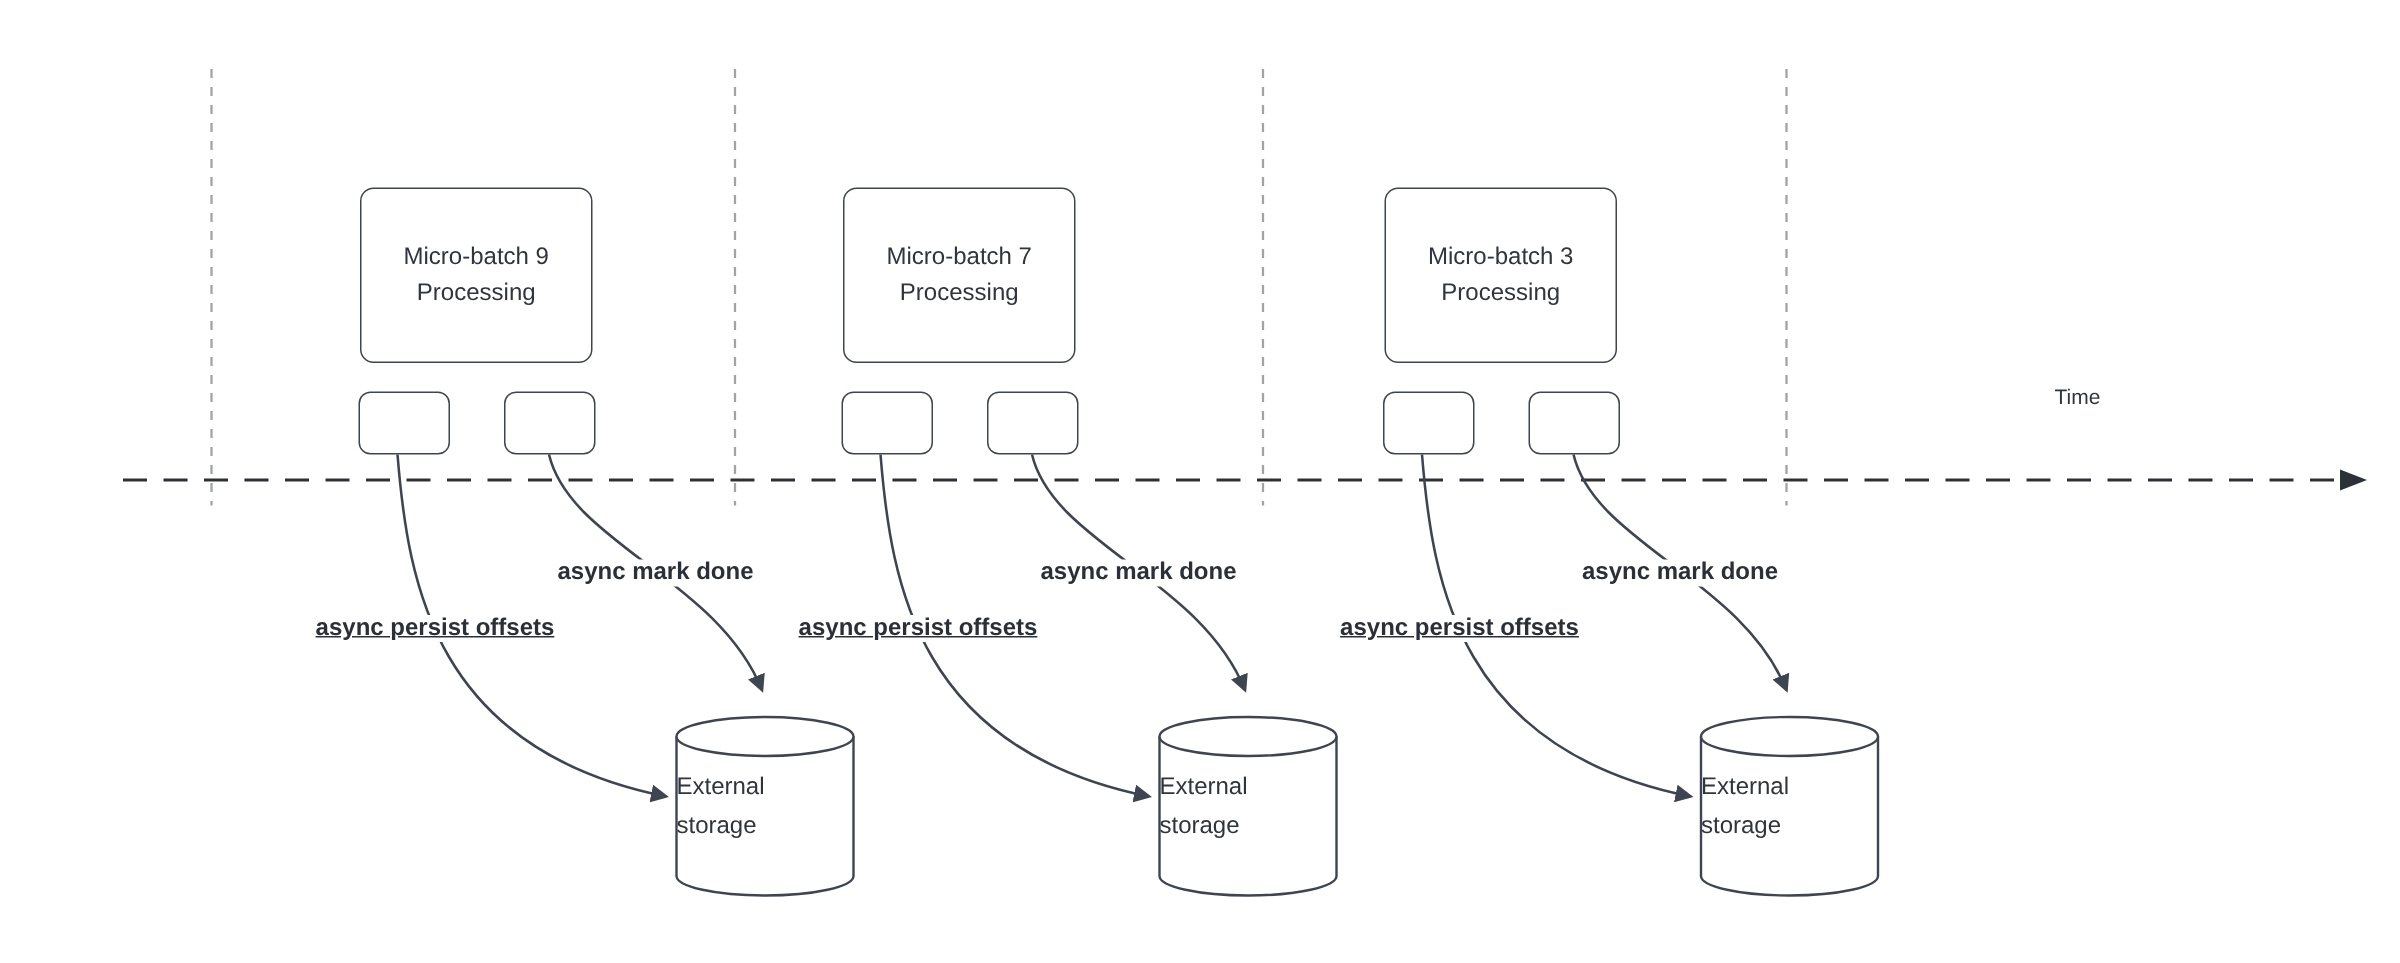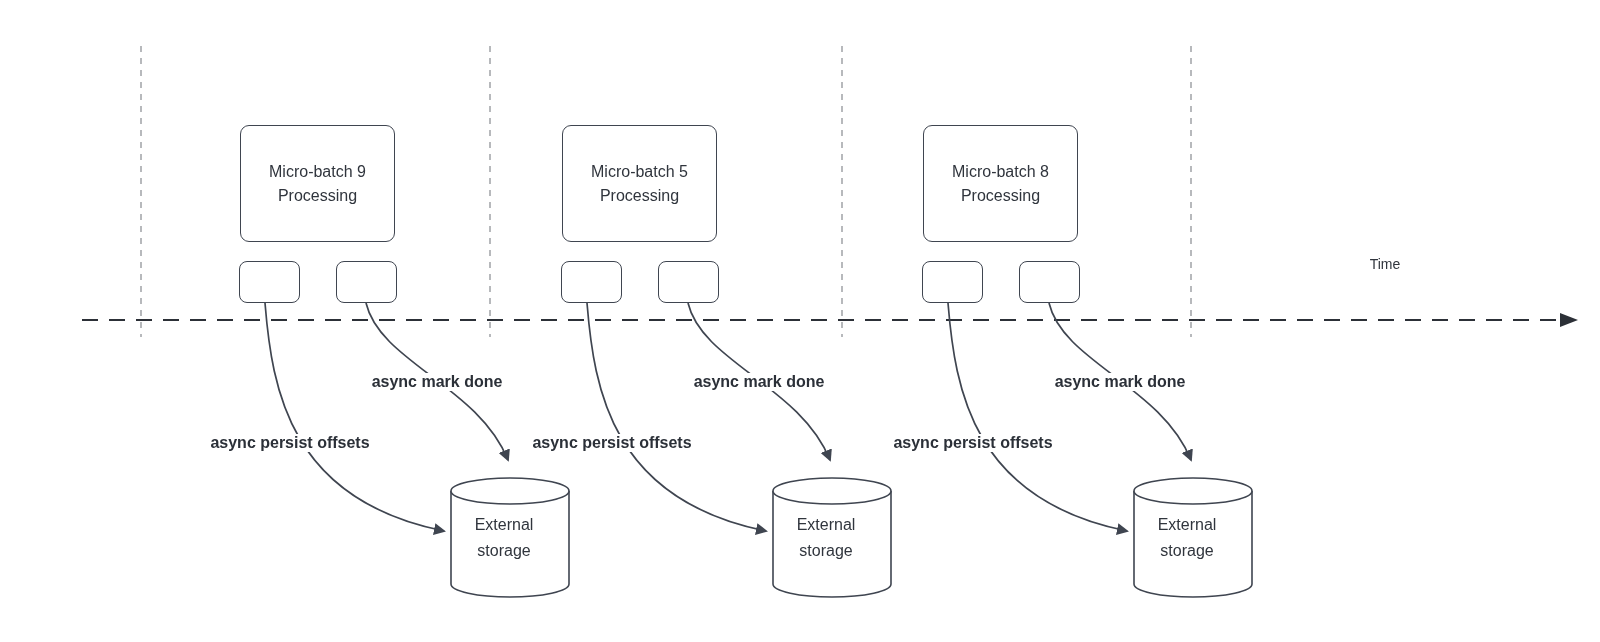--- a/index.html
+++ b/index.html
@@ -42,26 +42,26 @@
   .sbox.a{left:239px;}
   .sbox.b{left:336px;}
   .arrow-label{
     position:absolute;
     transform:translateX(-50%);
     font-size:16px;font-weight:bold;color:var(--label);
     background:var(--bg);
     padding:0 4px;
     white-space:nowrap;
   }
-  .arrow-label.persist{left:290px;top:434px;}
+  .arrow-label.persist{left:290px;top:410px;text-decoration:underline;}
   .arrow-label.done{left:437px;top:373px;}
   .storage-label{
     position:absolute;
     left:451px;top:512px;width:106px;
-    text-align:center;
+    text-align:left;
     font-size:16px;line-height:26px;color:var(--text);
     white-space:pre-line;
   }
   .time-label{
     position:absolute;
     left:1385px;top:256px;
     transform:translateX(-50%);
     font-size:14px;color:var(--text);
   }
   .g2{left:322px;}
@@ -118,32 +118,32 @@
 Processing</div>
     <div class="sbox a"></div>
     <div class="sbox b"></div>
     <div class="arrow-label persist">async persist offsets</div>
     <div class="arrow-label done">async mark done</div>
     <div class="storage-label">External
 storage</div>
   </div>
 
   <div class="group g2">
-    <div class="main-box">Micro-batch 5
+    <div class="main-box">Micro-batch 7
 Processing</div>
     <div class="sbox a"></div>
     <div class="sbox b"></div>
     <div class="arrow-label persist">async persist offsets</div>
     <div class="arrow-label done">async mark done</div>
     <div class="storage-label">External
 storage</div>
   </div>
 
   <div class="group g3">
-    <div class="main-box">Micro-batch 8
+    <div class="main-box">Micro-batch 3
 Processing</div>
     <div class="sbox a"></div>
     <div class="sbox b"></div>
     <div class="arrow-label persist">async persist offsets</div>
     <div class="arrow-label done">async mark done</div>
     <div class="storage-label">External
 storage</div>
   </div>
 
   <div class="time-label">Time</div>

